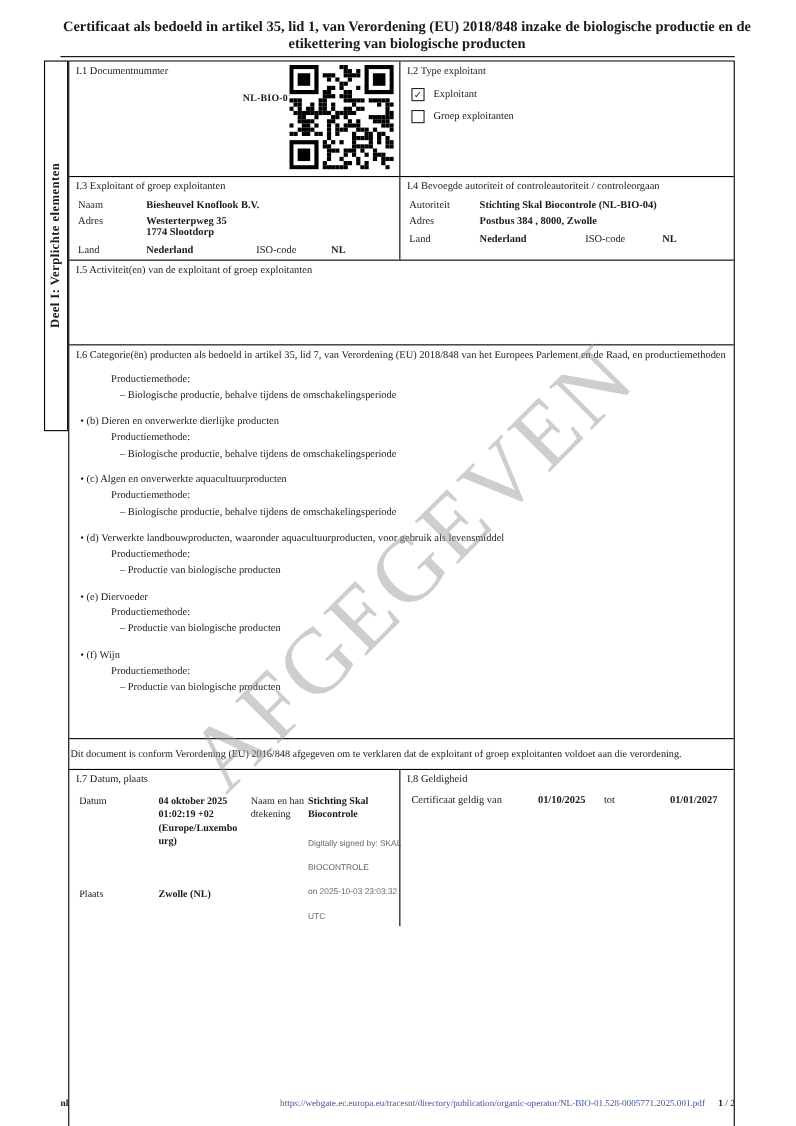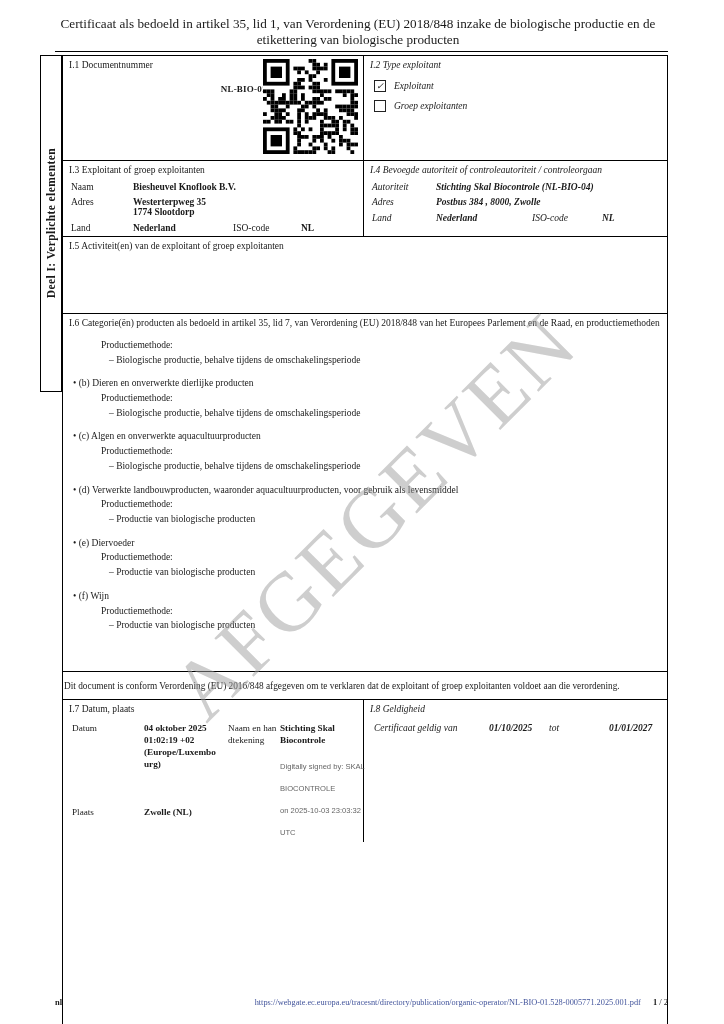--- a/index.html
+++ b/index.html
@@ -1,30 +1,30 @@
 <!DOCTYPE html>
 <html><head>
 <meta charset="utf-8">
 <style>
   html,body{margin:0;padding:0;background:#fff;}
   .page{position:relative;width:724px;height:1024px;background:#ffffff;overflow:hidden;
         font-family:"Liberation Serif",serif;color:#1a1a1a;}
-  .doc-title{position:absolute;top:16px;left:36px;width:644px;text-align:center;
-             font-weight:normal;font-size:13.2px;line-height:1.2;}
+  .doc-title{position:absolute;top:16px;left:48px;width:644px;text-align:center;
+             font-weight:bold;font-size:13.2px;line-height:1.2;}
   .title-rule{position:absolute;top:51px;left:55px;width:613px;border-top:1px solid #000;}
   .sidebar{position:absolute;left:40px;top:55px;width:22px;height:337px;border:1px solid #000;
            box-sizing:border-box;display:flex;align-items:center;justify-content:center;}
   .sidebar span{writing-mode:vertical-rl;transform:rotate(180deg);font-weight:bold;
                 font-size:11.5px;white-space:nowrap;letter-spacing:.4px;}
   .tbl{position:absolute;left:62px;top:55px;width:606px;height:996px;box-sizing:border-box;
        border:1px solid #000;border-bottom-width:2px;}
   .row{position:relative;box-sizing:border-box;border-bottom:1px solid #000;display:flex;}
   .row.last{border-bottom:none;}
   .cellL{position:relative;width:301px;box-sizing:border-box;border-right:1px solid #000;padding:3px 6px;}
-  .cellR{position:relative;flex:1;box-sizing:border-box;padding:3px 6px;font-style:italic;}
+  .cellR{position:relative;flex:1;box-sizing:border-box;padding:3px 6px;}
   .cellF{position:relative;flex:1;box-sizing:border-box;padding:3px 6px;}
   .sec-label{font-size:9.5px;line-height:1.35;}
   .b{font-weight:bold;}
   .docnum{margin-top:12px;margin-left:3px;font-size:9px;font-weight:bold;letter-spacing:.2px;text-align:right;}
   .qr{position:absolute;top:3px;right:5px;width:95px;height:95px;}
   .opt{display:flex;align-items:center;margin:8px 0 0 4px;font-size:9.5px;}
   .cb{display:inline-flex;align-items:center;justify-content:center;width:10px;height:10px;
       border:1px solid #222;margin-right:8px;font-size:9px;line-height:10px;background:#fff;}
   .kv{display:grid;grid-template-columns:62px 1fr;font-size:9.5px;margin:5px 0 0 2px;}
   .kv4{display:grid;grid-template-columns:62px 100px 68px 1fr;font-size:9.5px;margin:6px 0 0 2px;}

